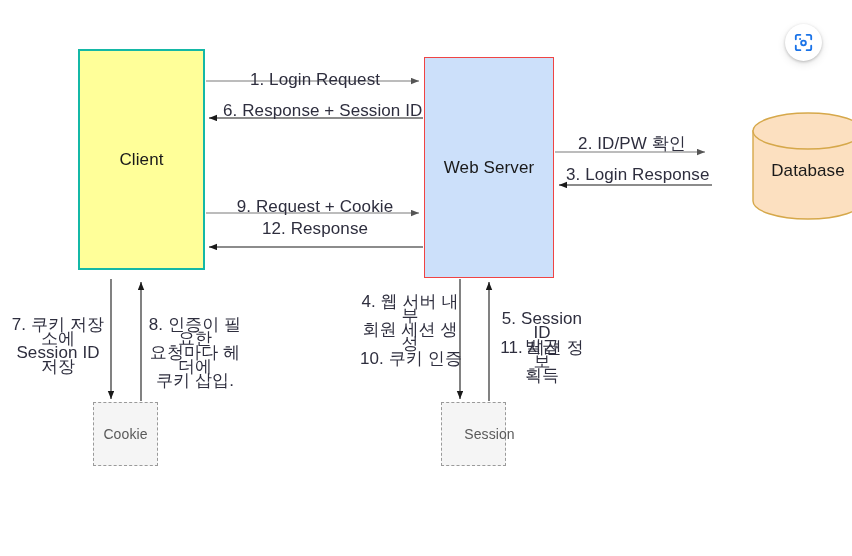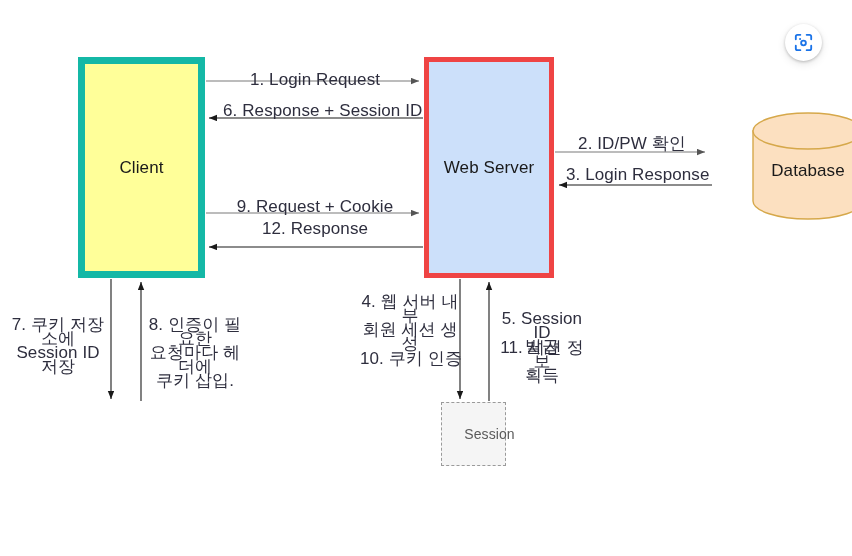--- a/index.html
+++ b/index.html
@@ -38,33 +38,33 @@
   }
   .node-label {
     font-size: 17px;
     line-height: 1.15;
     color: #1a1a1a;
     letter-spacing: 0.1px;
   }
 
   #node-client {
     left: 78px;
-    top: 57px;
+    top: 49px;
     width: 127px;
     height: 221px;
     background: #ffff99;
-    border: 7px solid #14b8a6;
+    border: 2px solid #14b8a6;
   }
   #node-webserver {
     left: 424px;
     top: 57px;
     width: 130px;
     height: 221px;
     background: #cce0fa;
-    border: 5px solid #ef4444;
+    border: 1px solid #ef4444;
   }
 
   
   #node-database {
     left: 708px;
     top: 112px;
     width: 112px;
     height: 108px;
     margin-left: 44px;
   }
@@ -176,20 +176,23 @@
   </div>
 
   <div class="node" id="node-database">
     <svg class="cyl-svg" viewBox="0 0 112 108" xmlns="http://www.w3.org/2000/svg">
       <path d="M1,19 L1,89 A55,18 0 0 0 111,89 L111,19 Z" fill="#fce0c0" stroke="#d6a84a" stroke-width="1.4"></path>
       <ellipse cx="56" cy="19" rx="55" ry="18" fill="#fce0c0" stroke="#d6a84a" stroke-width="1.4"></ellipse>
     </svg>
     <span class="node-label">Database</span>
   </div>
 
+  <div class="store-box" id="node-cookie">
+    <span class="node-label">Cookie</span>
+  </div>
 
   <div class="store-box" id="node-session">
     <span class="node-label">Session</span>
   </div>
 
   <div class="edge-label" style="left:235px; top:73px; width:160px;">1. Login Request</div>
 
   <div class="edge-label" style="left:223px; top:104px; width:188px;">6. Response + Session ID</div>
 
   <div class="edge-label" style="left:570px; top:137px; width:124px;">2. ID/PW 확인</div>

